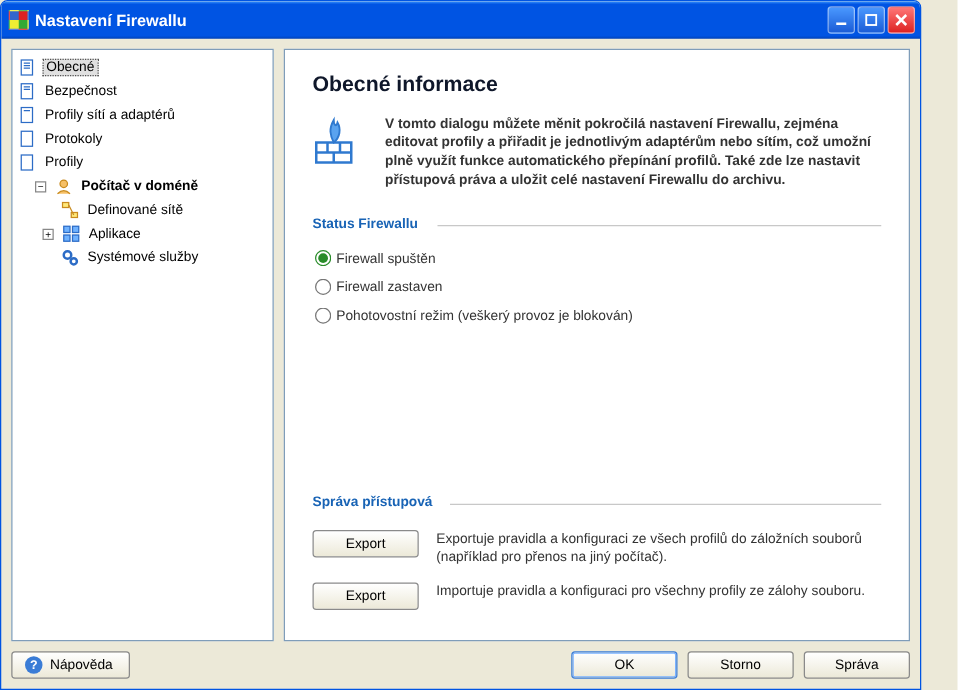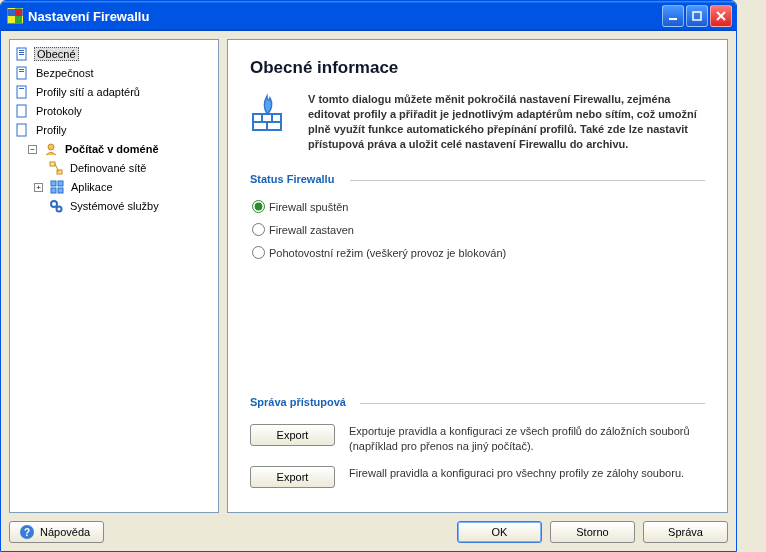--- a/index.html
+++ b/index.html
@@ -342,21 +342,21 @@
 
         <div class="spacer"></div>
 
         <div class="section-title mgmt">Správa přístupová</div>
         <div class="mgmt-row">
           <button class="btn">Export</button>
           <div class="desc">Exportuje pravidla a konfiguraci ze všech profilů do záložních souborů (například pro přenos na jiný počítač).</div>
         </div>
         <div class="mgmt-row">
           <button class="btn">Export</button>
-          <div class="desc">Firewall pravidla a konfiguraci pro všechny profily ze zálohy souboru.</div>
+          <div class="desc">Importuje pravidla a konfiguraci pro všechny profily ze zálohy souboru.</div>
         </div>
       </div>
     </div>
 
     <div class="footer">
       <button class="help-btn">
         <span class="help-icon">?</span>
         <span>Nápověda</span>
       </button>
       <div class="spacer"></div>

